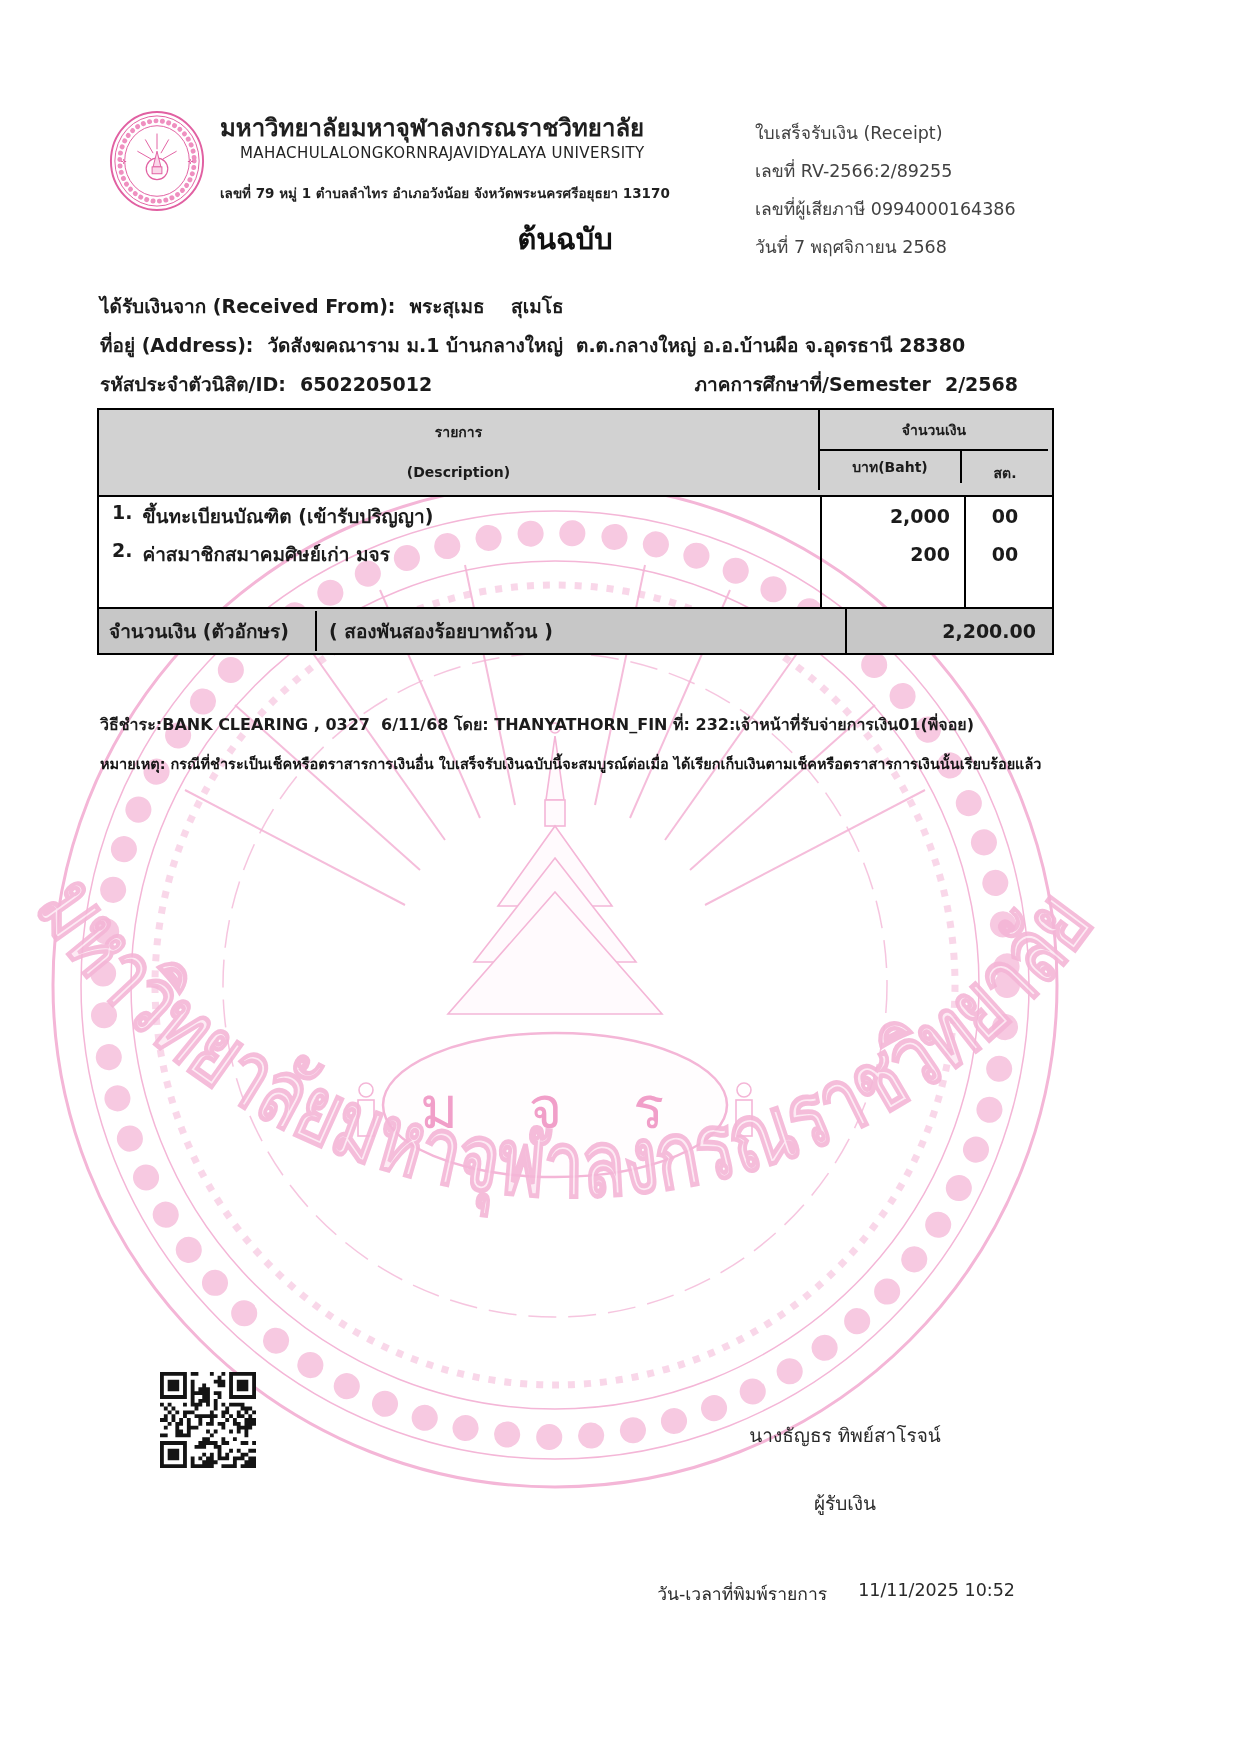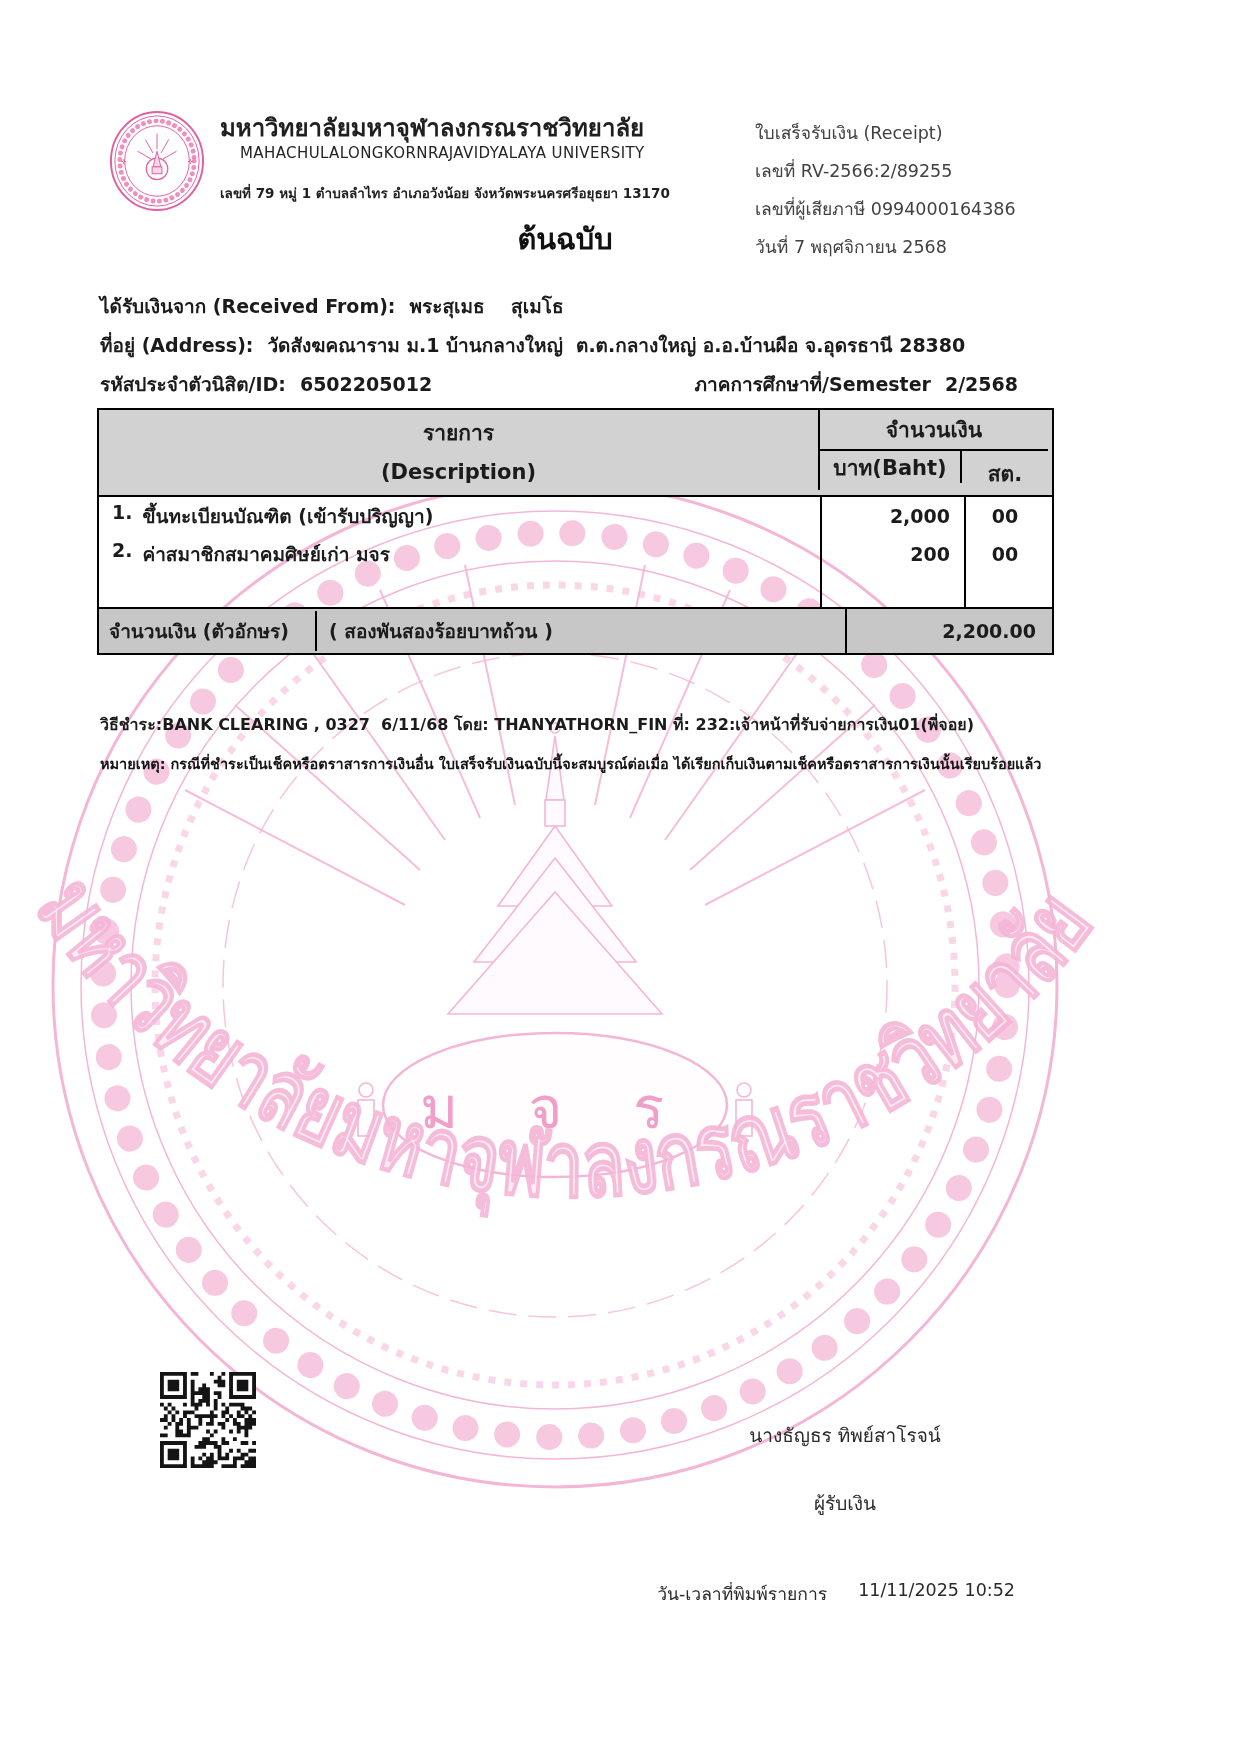--- a/index.html
+++ b/index.html
@@ -33,21 +33,21 @@
   .l3{left:100px;top:369px;}
   .sem{right:222px;top:369px;}
 
   
   .rtable{left:97px;top:408px;width:953px;border:2px solid #000;}
   .thead{display:grid;grid-template-columns:721px 142px 86px;background:#d2d2d2;}
   .thead .c-desc{grid-row:1 / span 2;border-right:2px solid #000;display:flex;flex-direction:column;justify-content:space-around;align-items:center;height:80px;}
   .thead .c-amt{grid-column:2 / span 2;height:39px;border-bottom:2px solid #000;display:flex;align-items:center;justify-content:center;}
   .thead .c-baht{height:32px;border-right:2px solid #000;display:flex;align-items:center;justify-content:center;}
   .thead .c-st{height:44px;display:flex;align-items:center;justify-content:center;}
-  .thead div{font-size:21px;font-weight:600;}
+  .thead div{font-size:14px;font-weight:600;}
   .tbody{height:110px;border-top:2px solid #000;position:relative;}
   .tbody .vline1{position:absolute;left:721px;top:0;width:0;height:110px;border-right:2px solid #000;}
   .tbody .vline2{position:absolute;left:865px;top:0;width:0;height:110px;border-right:2px solid #000;}
   .trow{display:grid;grid-template-columns:721px 142px 86px;height:38px;align-items:center;font-size:19px;font-weight:600;}
   .trow .d{padding-left:13px;display:flex;gap:10px;white-space:nowrap;}
   .trow .b{text-align:right;padding-right:12px;}
   .trow .s{text-align:center;}
   .ttotal{display:grid;grid-template-columns:218px 530px 203px;background:#c7c7c7;border-top:2px solid #000;height:44px;align-items:center;font-size:19px;font-weight:600;}
   .ttotal .tl{padding-left:10px;border-right:2px solid #000;height:40px;display:flex;align-items:center;white-space:nowrap;}
   .ttotal .tt{padding-left:12px;border-right:2px solid #000;height:44px;display:flex;align-items:center;white-space:nowrap;}

